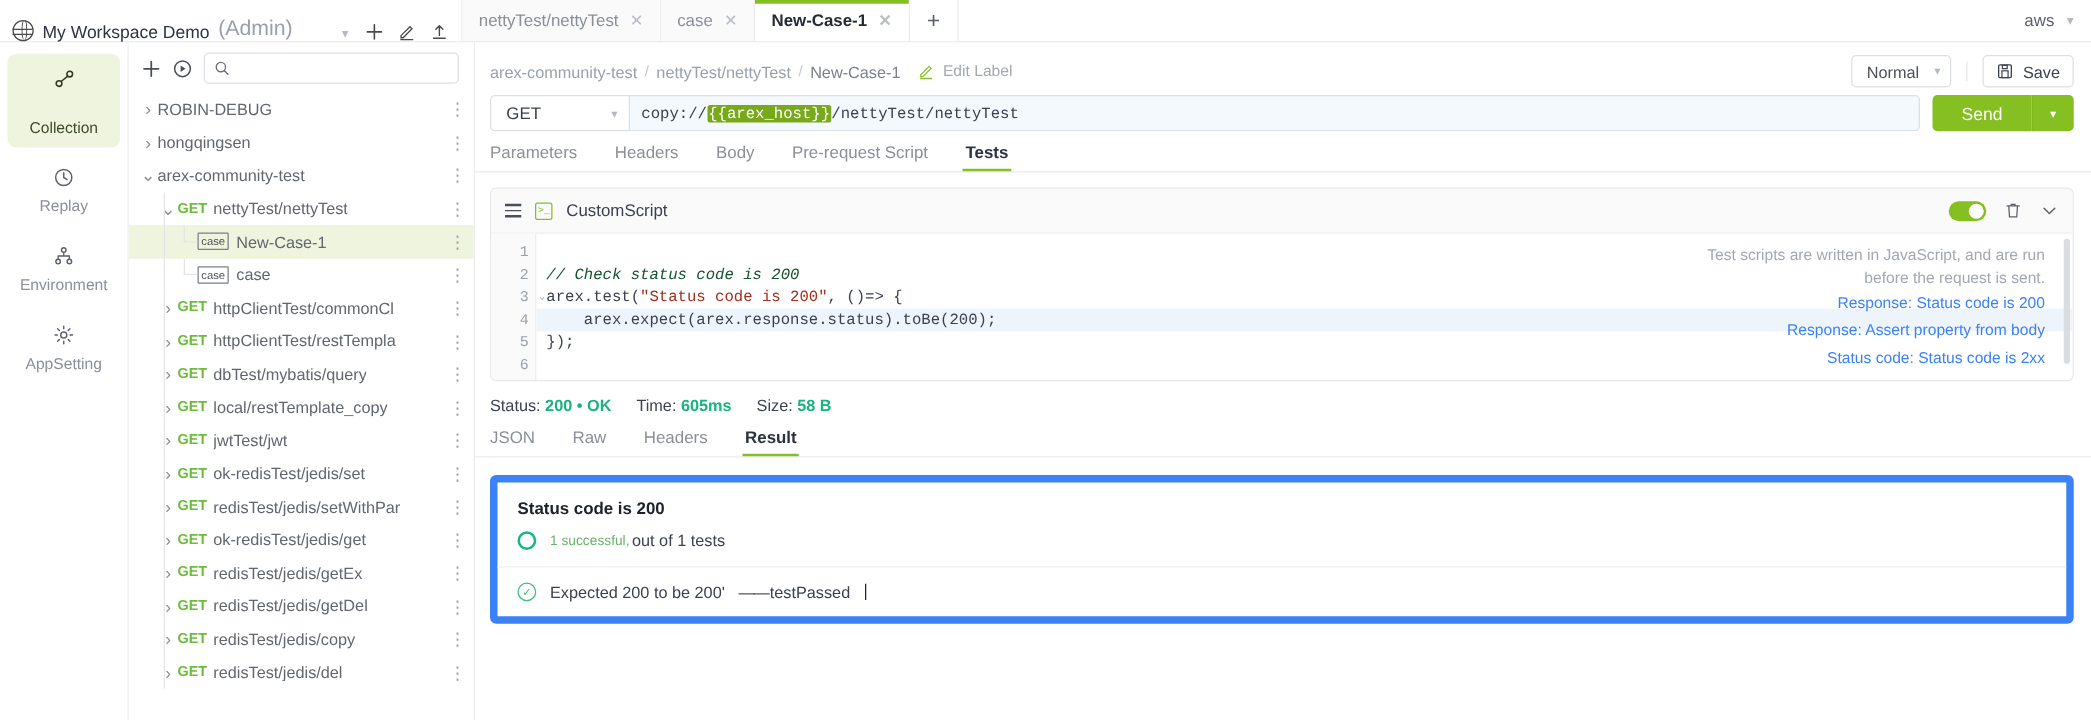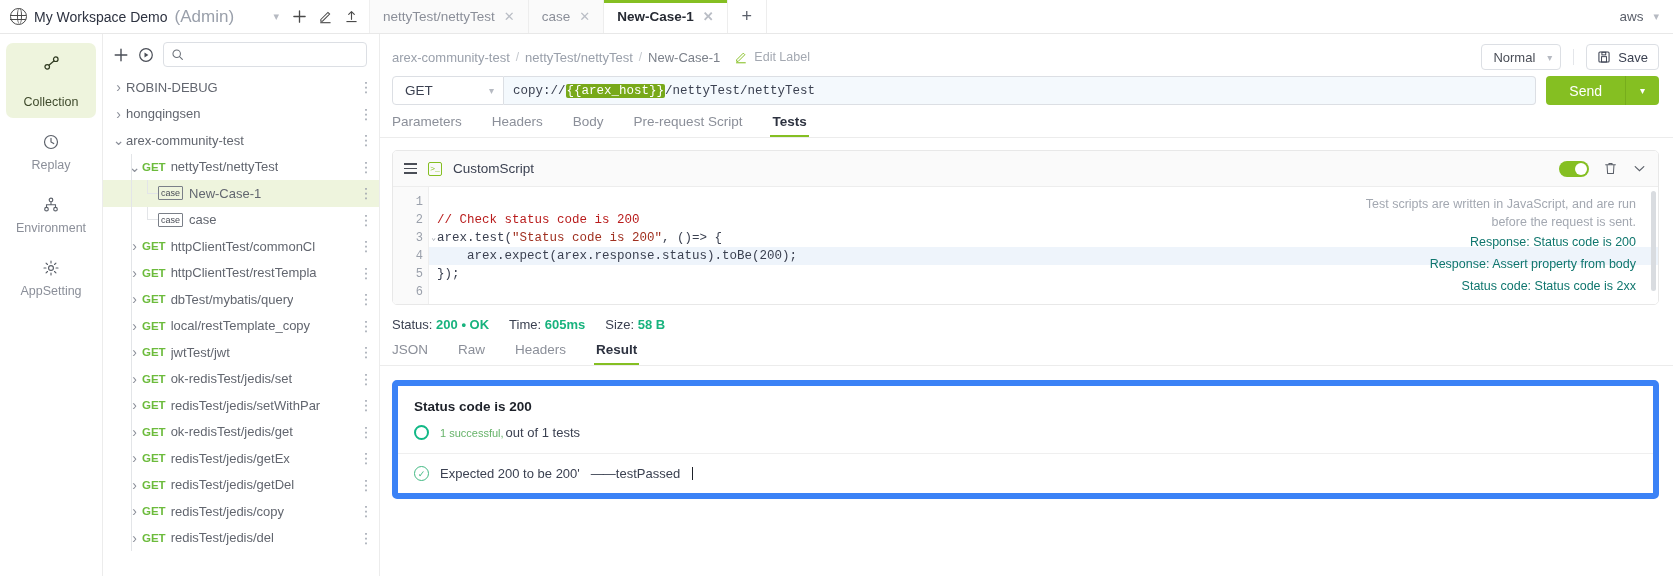--- a/index.html
+++ b/index.html
@@ -9,21 +9,21 @@
     background: #ffffff;
     font-family: "Liberation Sans", sans-serif;
     font-size: 13px;
     color: #3b4151;
     overflow: hidden;
   }
   .app { width: 1673px; height: 576px; display: flex; flex-direction: column; }
 
   
   .topbar { height: 34px; display: flex; align-items: stretch; border-bottom: 1px solid #e8e8e8; background: #fff; flex: 0 0 34px; }
-  .ws { width: 370px; display: flex; align-items: center; padding: 0 8px 0 10px; gap: 7px; border-right: 1px solid #efefef; }
+  .ws { width: 370px; display: flex; align-items: flex-end; padding: 0 8px 0 10px; gap: 7px; border-right: 1px solid #efefef; }
   .ws-globe { width: 17px; height: 17px; border-radius: 50%; border: 1.4px solid #4a4a4a; position: relative; flex: 0 0 17px; }
   .ws-globe:before { content:""; position:absolute; left: 6px; top:-1.4px; width: 2.8px; height: 16.4px; border-left:1.4px solid #4a4a4a; border-right:1.4px solid #4a4a4a; border-radius:50%; }
   .ws-globe:after { content:""; position:absolute; top: 6px; left:-1.4px; width: 16.4px; height: 2.8px; border-top:1.4px solid #4a4a4a; border-bottom:1.4px solid #4a4a4a; }
   .ws-name { font-size: 14px; color: #2d3240; white-space: nowrap; }
   .ws-role { font-size: 17px; color: #9aa0ab; white-space: nowrap; }
   .ws-caret { margin-left: auto; color: #b6bac2; font-size: 11px; padding: 0 4px; }
   .ws-ic { color: #4a4a4a; font-size: 16px; padding: 0 2px; line-height: 1; display:flex; align-items:center; }
   .ws-ic svg { display:block; }
 
   .tabs { display: flex; align-items: stretch; flex: 1 1 auto; min-width: 0; overflow: hidden; }
@@ -103,26 +103,26 @@
   .toggle { width: 30px; height: 16px; border-radius: 9px; background: #85bf22; position: relative; }
   .toggle:after { content:""; position:absolute; right: 2px; top: 2px; width: 12px; height: 12px; border-radius: 50%; background: #fff; }
 
   .editor { display: flex; height: 117px; background: #fff; position: relative; }
   .gutter { width: 36px; flex: 0 0 36px; background: #fafafa; border-right: 1px solid #eee; font-family: "Liberation Mono", monospace; font-size: 12px; color: #9aa0ab; padding-top: 6px; }
   .gline { height: 18px; line-height: 18px; text-align: right; padding-right: 5px; position: relative; }
   .gline .fold { position: absolute; right: -8px; top: 0; font-size: 8px; color: #9aa0ab; }
   .code { flex: 1 1 auto; min-width: 0; padding-top: 6px; font-family: "Liberation Mono", monospace; font-size: 12.5px; position: relative; overflow: hidden; }
   .cline { height: 18px; line-height: 18px; padding-left: 8px; white-space: pre; }
   .cline.hl { background: #eef4fb; }
-  .c-com { color: #b91c1c; }
+  .c-com { color: #14532d; font-style: italic; }
   .c-str { color: #a03020; }
   .c-txt { color: #3b4151; }
   .hints { position: absolute; right: 0; top: 0; width: 300px; padding: 8px 22px 0 0; text-align: right; }
   .hint-p { color: #a3a8b1; font-size: 12.5px; line-height: 18px; }
-  .hint-l { color: #0f766e; font-size: 12.5px; line-height: 22px; }
+  .hint-l { color: #3b82f6; font-size: 12.5px; line-height: 22px; }
   .vscroll { position: absolute; right: 2px; top: 4px; width: 5px; height: 100px; background: #d9dce0; border-radius: 3px; }
 
   .statusline { display: flex; align-items: center; gap: 20px; padding: 12px 14px 0 12px; font-size: 13px; color: #3b4151; }
   .sv { color: #18b37e; font-weight: 700; }
   .dot { color: #18b37e; font-weight: 700; }
 
   .restabs { display: flex; align-items: flex-end; gap: 30px; padding: 10px 14px 0 12px; border-bottom: 1px solid #ececec; }
 
   .resultcard { margin: 14px 14px 0 12px; border: 6px solid #3b82f6; border-radius: 5px; }
   .rc-title { font-size: 13.5px; font-weight: 700; color: #1d2129; padding: 13px 16px 0; }

